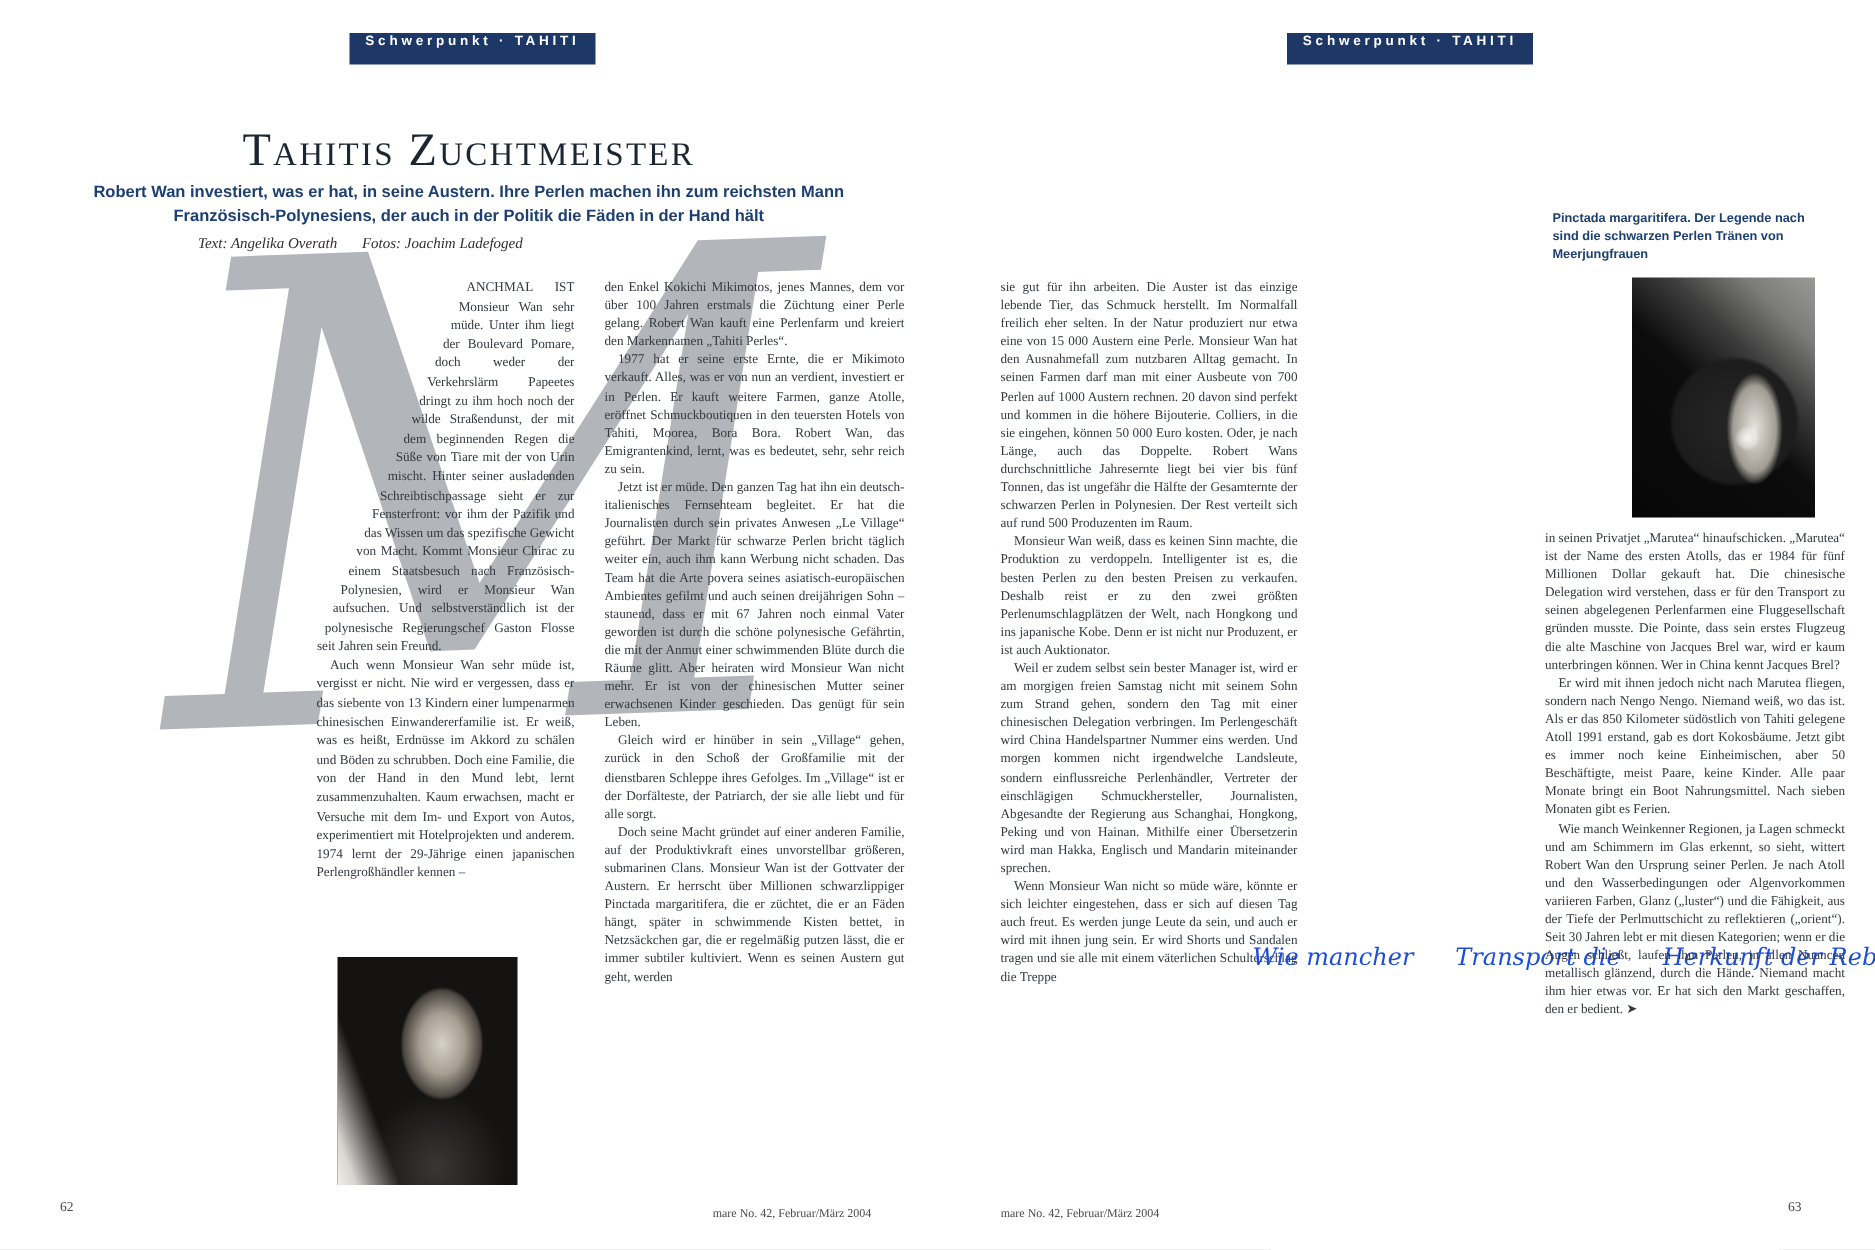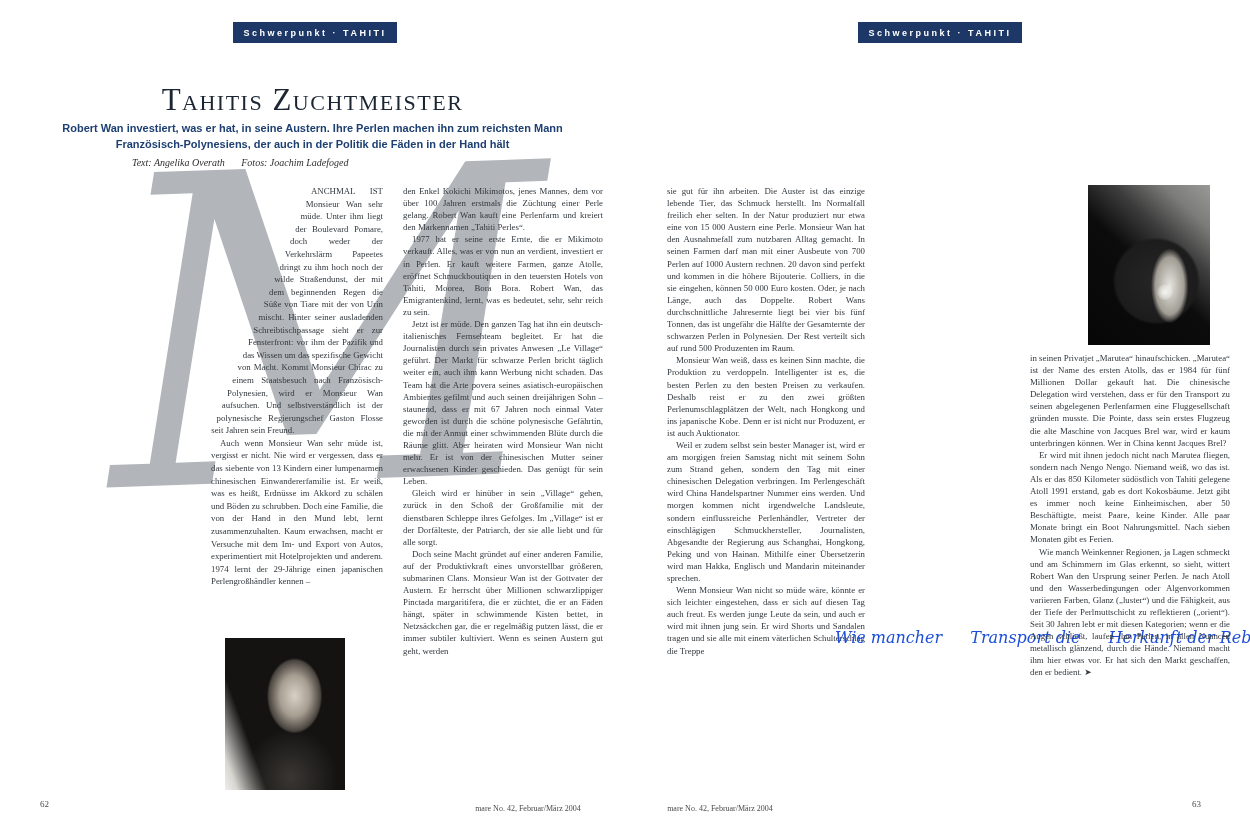--- a/index.html
+++ b/index.html
@@ -3,21 +3,21 @@
 <meta charset="utf-8">
 <style>
   html,body{margin:0;padding:0;background:#e8e8e8;}
   #spread{
     position:relative;width:1250px;height:833px;background:#ffffff;
     overflow:hidden;font-family:"Liberation Serif", serif;color:#33393f;
   }
   
   .badge{
     position:absolute;top:22px;width:164px;height:21px;background:#1d3866;
-    display:flex;align-items:center;justify-content:center;
+    display:flex;justify-content:center;
   }
   .badge span{
     font-family:"Liberation Sans", sans-serif;font-weight:bold;font-size:9px;
     letter-spacing:2.5px;color:#ffffff;white-space:nowrap;
   }
   
   .title{
     position:absolute;top:82px;left:0;width:625px;text-align:center;
     font-variant:small-caps;font-size:31px;letter-spacing:1.5px;color:#1c2633;
   }
@@ -131,20 +131,21 @@
   <div class="pullquote">
     <span>Wie mancher</span>
     <span>Transport die</span>
     <span>Herkunft der Reben</span>
     <span>eingehen, so erkennt</span>
     <span>Robert Wan den</span>
     <span>Ursprung seiner Perles</span>
     <span>an ihrem Schimmer</span>
   </div>
 
+  <div class="caption caption-right">Pinctada margaritifera. Der Legende nach sind die schwarzen Perlen Tränen von Meerjungfrauen</div>
   <div class="photo-oyster"></div>
 
   <div class="col col-e">
     <p>in seinen Privatjet „Marutea“ hinaufschicken. „Marutea“ ist der Name des ersten Atolls, das er 1984 für fünf Millionen Dollar gekauft hat. Die chinesische Delegation wird verstehen, dass er für den Transport zu seinen abgelegenen Perlenfarmen eine Fluggesellschaft gründen musste. Die Pointe, dass sein erstes Flugzeug die alte Maschine von Jacques Brel war, wird er kaum unterbringen können. Wer in China kennt Jacques Brel?</p>
     <p class="ind">Er wird mit ihnen jedoch nicht nach Marutea fliegen, sondern nach Nengo Nengo. Niemand weiß, wo das ist. Als er das 850 Kilometer südöstlich von Tahiti gelegene Atoll 1991 erstand, gab es dort Kokosbäume. Jetzt gibt es immer noch keine Einheimischen, aber 50 Beschäftigte, meist Paare, keine Kinder. Alle paar Monate bringt ein Boot Nahrungsmittel. Nach sieben Monaten gibt es Ferien.</p>
     <p class="ind">Wie manch Weinkenner Regionen, ja Lagen schmeckt und am Schimmern im Glas erkennt, so sieht, wittert Robert Wan den Ursprung seiner Perlen. Je nach Atoll und den Wasserbedingungen oder Algenvorkommen variieren Farben, Glanz („luster“) und die Fähigkeit, aus der Tiefe der Perlmuttschicht zu reflektieren („orient“). Seit 30 Jahren lebt er mit diesen Kategorien; wenn er die Augen schließt, laufen ihm Perlen, in allen Nuancen metallisch glänzend, durch die Hände. Niemand macht ihm hier etwas vor. Er hat sich den Markt geschaffen, den er bedient. ➤</p>
   </div>
 
   <div class="photo-portrait"></div>
 

